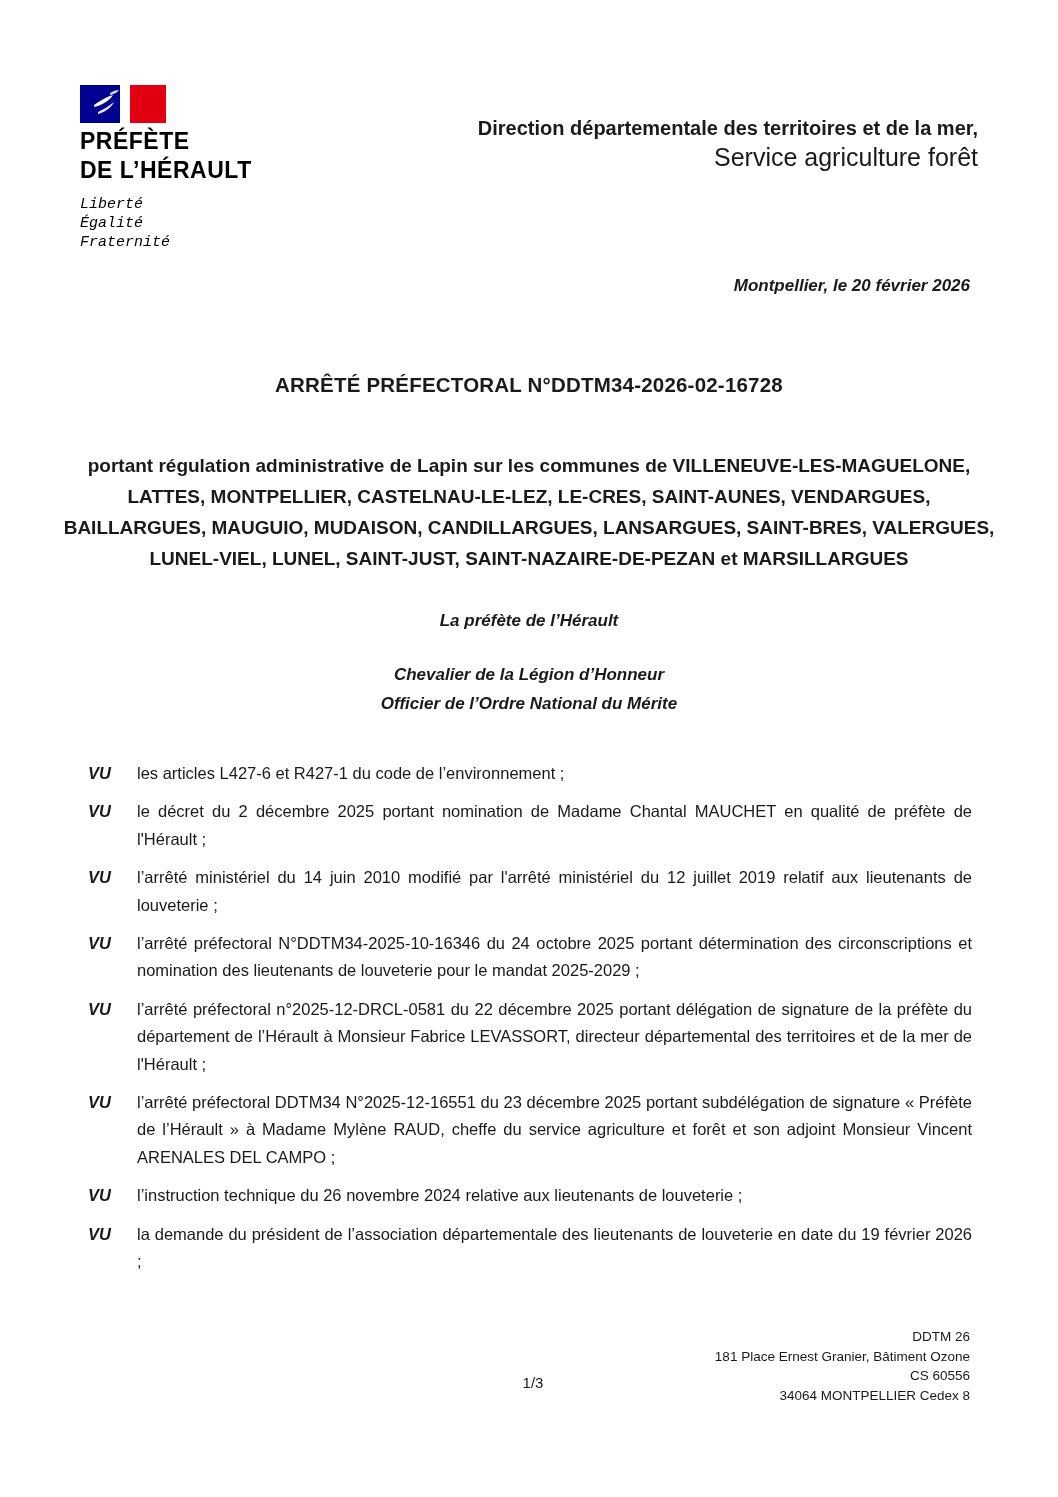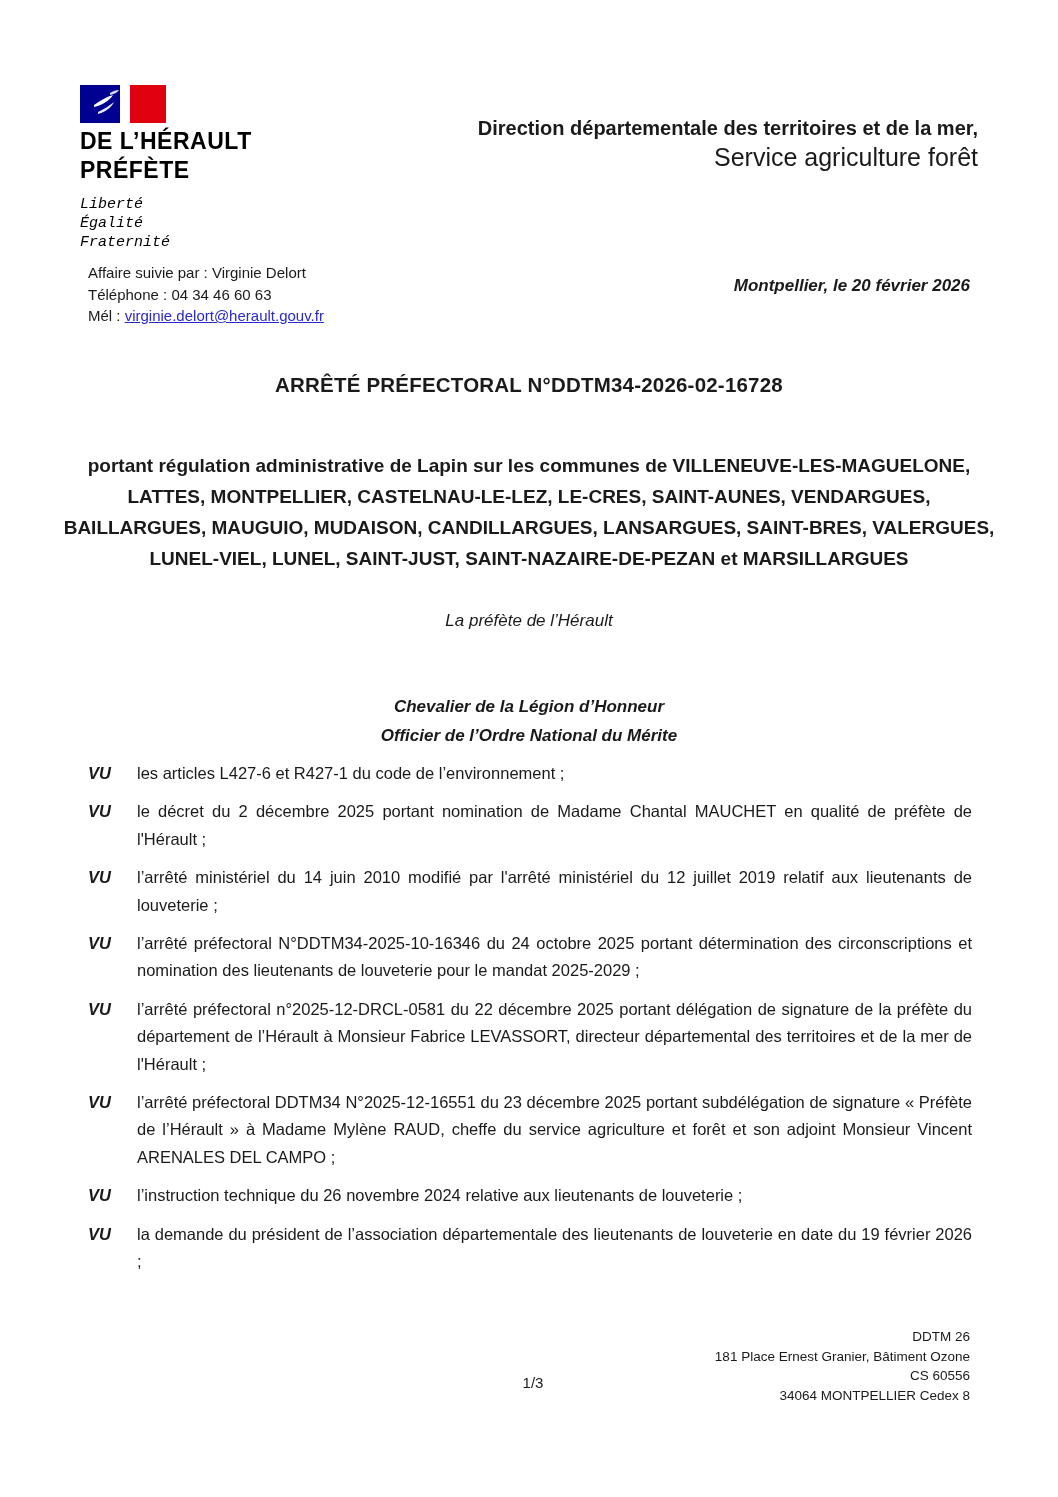--- a/index.html
+++ b/index.html
@@ -97,33 +97,32 @@
     font-weight:bold;
     font-size:19px;
     line-height:31px;
   }
 
   
   .authority-1{
     position:absolute;
     left:0; right:0; top:611px;
     text-align:center;
-    font-weight:normal;
+    font-weight:bold;
     font-style:italic;
     font-size:17px;
   }
   .authority-2{
     position:absolute;
     left:0; right:0; top:661px;
     text-align:center;
     font-weight:bold;
     font-style:italic;
     font-size:17px;
     line-height:28.5px;
-    margin-top:32px;
   }
 
   
   .vu-list{
     position:absolute;
     left:88px; top:760px;
     width:884px;
   }
   .vu-item{
     display:flex;
@@ -167,40 +166,35 @@
   <div class="logo-block">
     <svg class="flag" width="86" height="38" viewBox="0 0 86 38">
       <rect x="0" y="0" width="40" height="38" fill="#000091"></rect>
       <rect x="50" y="0" width="36" height="38" fill="#e1000f"></rect>
       <path d="M40 0 L50 0 L50 8 C46 10 44 14 45 18 C46 23 49 25 50 30 L50 38 L40 38 L40 28 C43 26 44 22 43 18 C42 13 40 11 40 6 Z" fill="#ffffff"></path>
       <path d="M14 20 C20 16 26 12 33 10 C29 16 22 20 14 22 Z" fill="#ffffff"></path>
       <path d="M18 27 C24 24 29 21 34 17 C31 23 25 27 18 29 Z" fill="#ffffff" opacity="0.9"></path>
       <path d="M30 8 C33 6 36 5 39 5 C37 8 34 9 30 10 Z" fill="#ffffff" opacity="0.85"></path>
     </svg>
     <div class="institution">
+      <div>PRÉFÈTE</div>
       <div>DE L’HÉRAULT</div>
-      <div>PRÉFÈTE</div>
     </div>
     <div class="motto">
       <div>Liberté</div>
       <div>Égalité</div>
       <div>Fraternité</div>
     </div>
   </div>
 
   <div class="header-right">
     <div class="direction">Direction départementale des territoires et de la mer,</div>
     <div class="service">Service agriculture forêt</div>
   </div>
 
-  <div class="contact-block">
-    <div>Affaire suivie par : Virginie Delort</div>
-    <div>Téléphone : 04 34 46 60 63</div>
-    <div><span>Mél : </span><a href="#">virginie.delort@herault.gouv.fr</a></div>
-  </div>
 
   <div class="dateline">Montpellier, le 20 février 2026</div>
 
   <div class="doc-title">ARRÊTÉ PRÉFECTORAL N°DDTM34-2026-02-16728</div>
 
   <div class="doc-subject">portant régulation administrative de Lapin sur les communes de VILLENEUVE-LES-MAGUELONE, LATTES, MONTPELLIER, CASTELNAU-LE-LEZ, LE-CRES, SAINT-AUNES, VENDARGUES, BAILLARGUES, MAUGUIO, MUDAISON, CANDILLARGUES, LANSARGUES, SAINT-BRES, VALERGUES, LUNEL-VIEL, LUNEL, SAINT-JUST, SAINT-NAZAIRE-DE-PEZAN et MARSILLARGUES</div>
 
   <div class="authority-1">La préfète de l’Hérault</div>
   <div class="authority-2">
     <div>Chevalier de la Légion d’Honneur</div>

